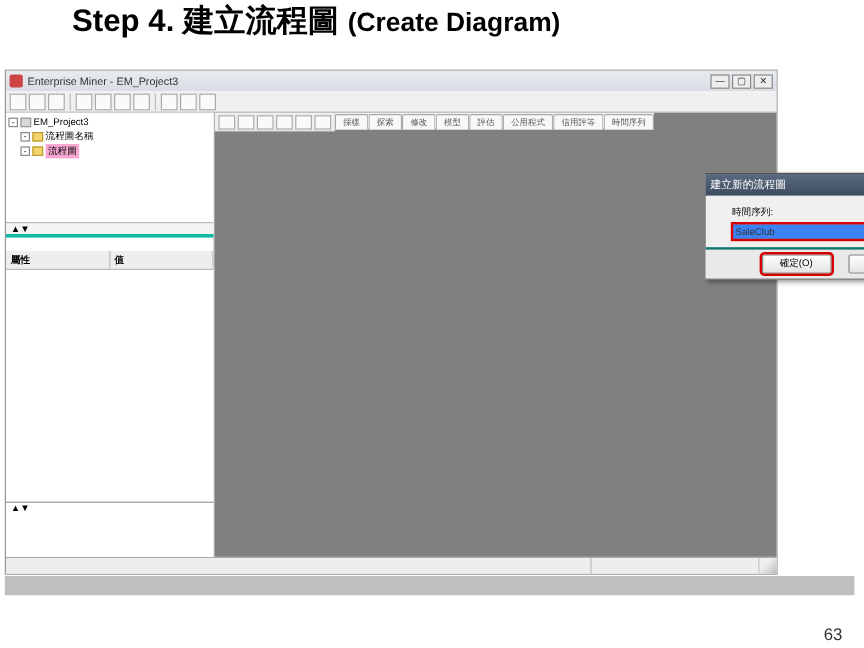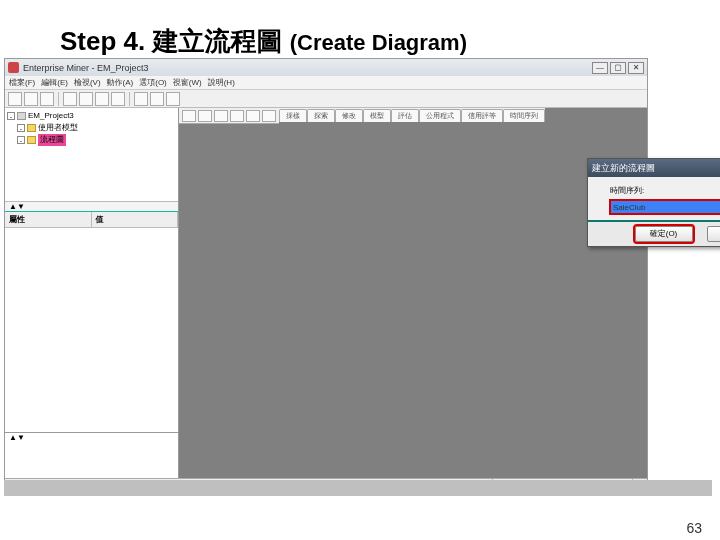--- a/index.html
+++ b/index.html
@@ -1,47 +1,47 @@
 <!DOCTYPE html>
 <html><head>
 <meta charset="utf-8">
 <style>
   * { box-sizing: border-box; margin: 0; padding: 0; font-family: "Microsoft JhengHei", Arial, sans-serif; }
   body { width: 720px; height: 540px; background: #fff; position: relative; overflow: hidden; }
 
-  .slide-title { position: absolute; top: 24px; left: 60px; font-size: 26px; font-weight: bold; }
+  .slide-title { position: absolute; top: 0; left: 60px; font-size: 26px; font-weight: bold; }
   .slide-title .zh { font-family: "DFKai-SB","KaiTi",serif; font-weight: bold; }
   .slide-title .en { font-size: 22px; font-weight: bold; }
 
   .app-window { position: absolute; top: 58px; left: 4px; width: 644px; border: 1px solid #999; background: #fff; }
 
   .titlebar { height: 17px; background: linear-gradient(#e8ecf0,#d8dde4); display: flex; align-items: center; padding: 0 3px; font-size: 9px; color: #333; }
   .tb-icon { width: 11px; height: 11px; background: #c44; margin-right: 4px; border-radius: 2px; }
   .tb-spacer { flex: 1; }
   .winbtn { width: 16px; height: 12px; border: 1px solid #888; margin-left: 2px; background: #eee; font-size: 8px; text-align: center; line-height: 10px; }
 
   .menubar { height: 14px; background: #f4f4f4; border-bottom: 1px solid #ccc; font-size: 8px; padding: 0 4px; display: flex; gap: 6px; align-items: center; color: #333; }
 
   .toolbar { height: 18px; background: #f0f0f0; border-bottom: 1px solid #bbb; display: flex; align-items: center; padding: 0 3px; gap: 2px; }
   .tbtn { width: 14px; height: 14px; border: 1px solid #aaa; background: #fafafa; position: relative; }
   .tbtn.sep { width: 1px; border: none; background: #bbb; margin: 0 2px; }
 
   .body-row { display: flex; height: 370px; }
 
   .left-col { width: 174px; display: flex; flex-direction: column; border-right: 1px solid #999; }
-  .tree-pane { flex: 0 0 104px; background: #fff; border-bottom: 1px solid #14b8a6; font-size: 8px; padding: 2px; overflow: hidden; position: relative; }
+  .tree-pane { flex: 0 0 104px; background: #fff; border-bottom: 3px solid #14b8a6; font-size: 8px; padding: 2px; overflow: hidden; position: relative; }
   .tree-line { white-space: nowrap; line-height: 12px; display: flex; align-items: center; gap: 2px; }
   .exp { width: 8px; height: 8px; border: 1px solid #888; font-size: 7px; line-height: 7px; text-align: center; display: inline-block; }
   .fld { width: 9px; height: 8px; background: #f4d46b; border: 1px solid #b89a30; display: inline-block; }
   .fld.gray { background: #d8d8d8; border-color: #999; }
-  .sel { background: #ec4899; padding: 0 2px; }
+  .sel { background: #f9a8d4; padding: 0 2px; }
   .tree-resize { position: absolute; bottom: 0; left: 0; right: 0; height: 10px; background: #f4f4f4; border-top: 1px solid #bbb; }
   .tr-arrow { font-size: 8px; padding: 0 4px; }
 
-  .prop-pane { flex: 1; background: #fff; font-size: 8px; }
+  .prop-pane { flex: 1; background: #fff; font-size: 8px; margin-top: 11px; }
   .prop-head { display: flex; background: #eee; border-bottom: 1px solid #bbb; }
   .prop-head div { flex: 1; padding: 2px 4px; border-right: 1px solid #bbb; font-weight: bold; }
   .desc-pane { height: 46px; border-top: 1px solid #999; background: #fff; position: relative; }
   .desc-pane .tr-arrow { position: absolute; top: 0; left: 0; font-size: 8px; }
 
   .right-col { flex: 1; background: #808080; display: flex; flex-direction: row; }
   .tool-ribbon { height: 16px; background: #efefef; border-bottom: 1px solid #aaa; display: flex; align-items: center; gap: 2px; padding: 0 3px; }
   .rbtn { width: 14px; height: 12px; border: 1px solid #aaa; background: #fafafa; }
   .tab-strip { height: 14px; background: #efefef; border-bottom: 1px solid #aaa; display: flex; font-size: 7px; align-items: center; gap: 0; }
   .tab { padding: 1px 6px; border: 1px solid #aaa; border-bottom: none; background: #f8f8f8; color: #555; border-radius: 2px 2px 0 0; margin-top: 2px; }
@@ -78,29 +78,20 @@
 
   <div class="titlebar">
     <div class="tb-icon"></div>
     <span>Enterprise Miner - EM_Project3</span>
     <div class="tb-spacer"></div>
     <div class="winbtn">—</div>
     <div class="winbtn">▢</div>
     <div class="winbtn">✕</div>
   </div>
 
-  <div class="menubar">
-    <span>檔案(F)</span>
-    <span>編輯(E)</span>
-    <span>檢視(V)</span>
-    <span>動作(A)</span>
-    <span>選項(O)</span>
-    <span>視窗(W)</span>
-    <span>說明(H)</span>
-  </div>
 
   <div class="toolbar">
     <div class="tbtn"></div>
     <div class="tbtn"></div>
     <div class="tbtn"></div>
     <div class="tbtn sep"></div>
     <div class="tbtn"></div>
     <div class="tbtn"></div>
     <div class="tbtn"></div>
     <div class="tbtn"></div>
@@ -115,21 +106,21 @@
     <div class="left-col">
       <div class="tree-pane">
         <div class="tree-line">
             <span class="exp">-</span>
             <span class="fld gray"></span>
             <span>EM_Project3</span>
           </div>
         <div class="tree-line" style="padding-left:10px">
             <span class="exp">-</span>
             <span class="fld"></span>
-            <span>使用者模型</span>
+            <span>流程圖名稱</span>
           </div>
         <div class="tree-line" style="padding-left:10px">
             <span class="exp">-</span>
             <span class="fld"></span>
             <span class="sel">流程圖</span>
           </div>
         <div class="tree-resize"><span class="tr-arrow">▲▼</span></div>
       </div>
 
       <div class="prop-pane">

